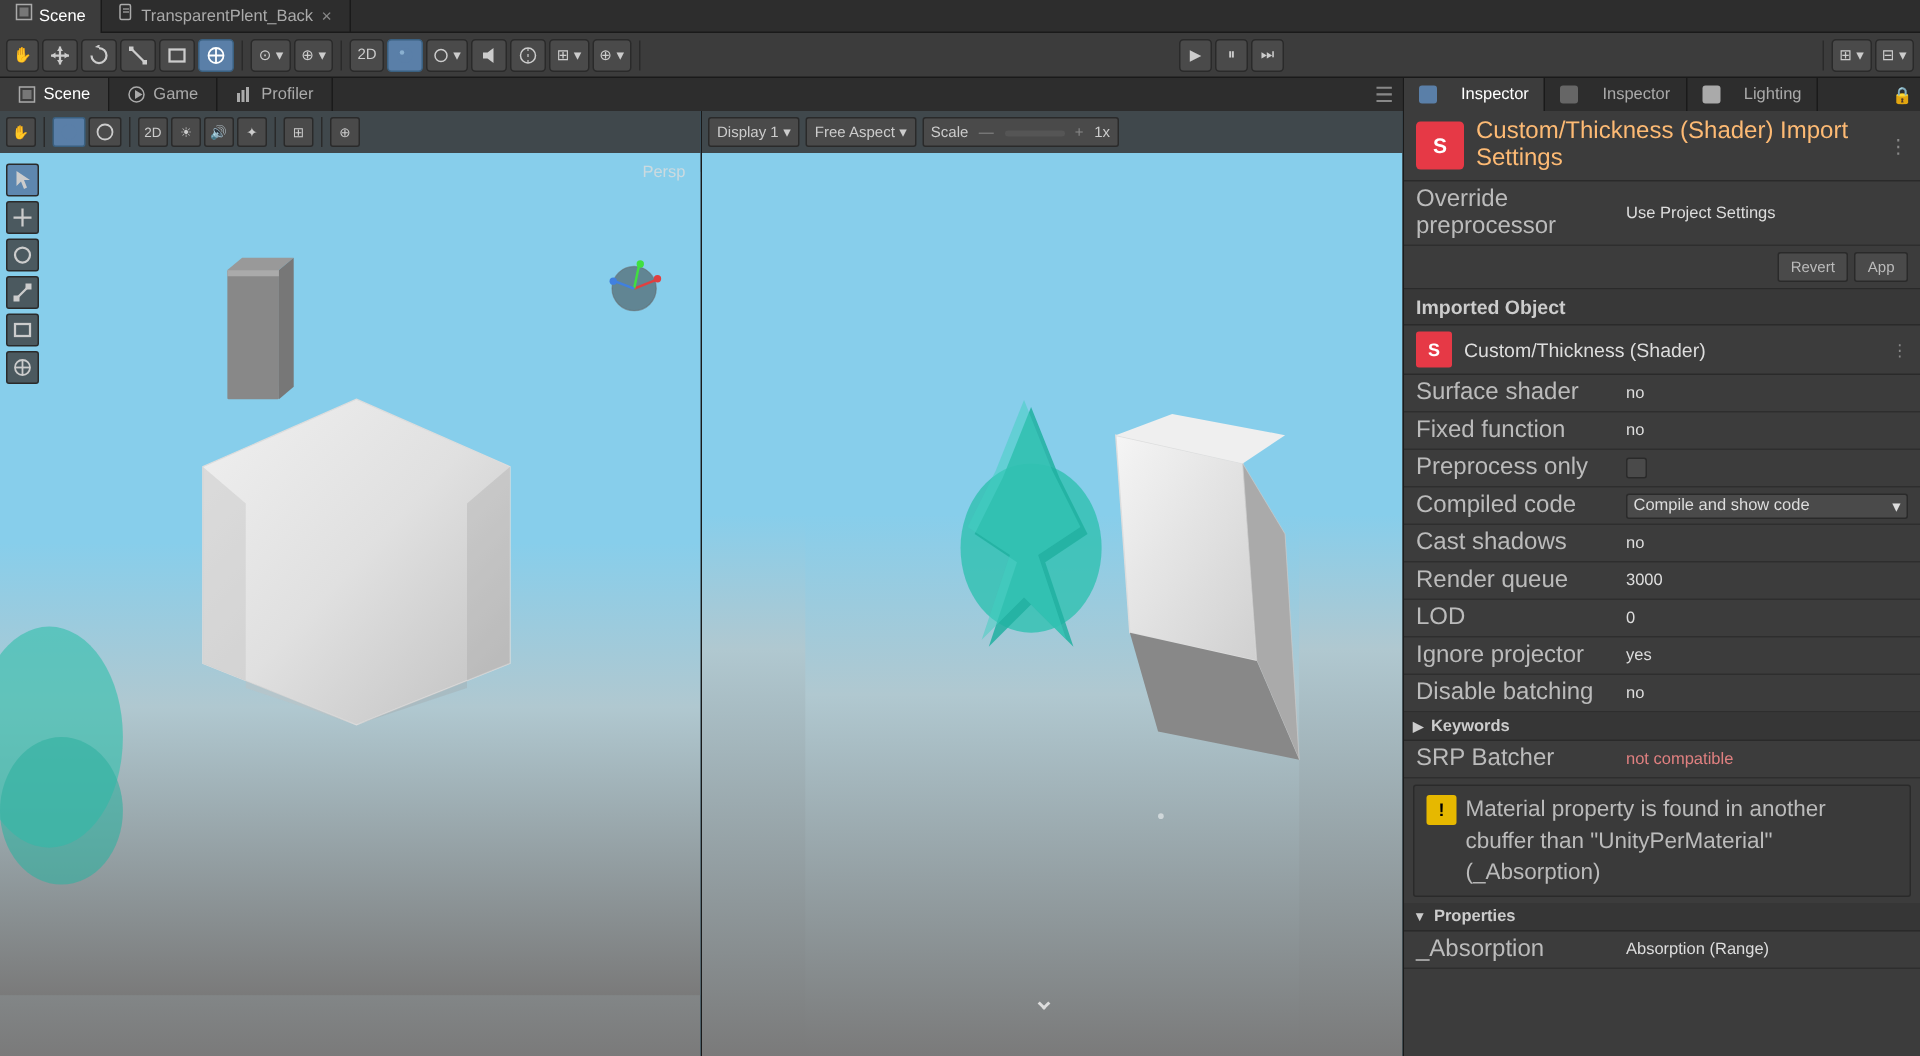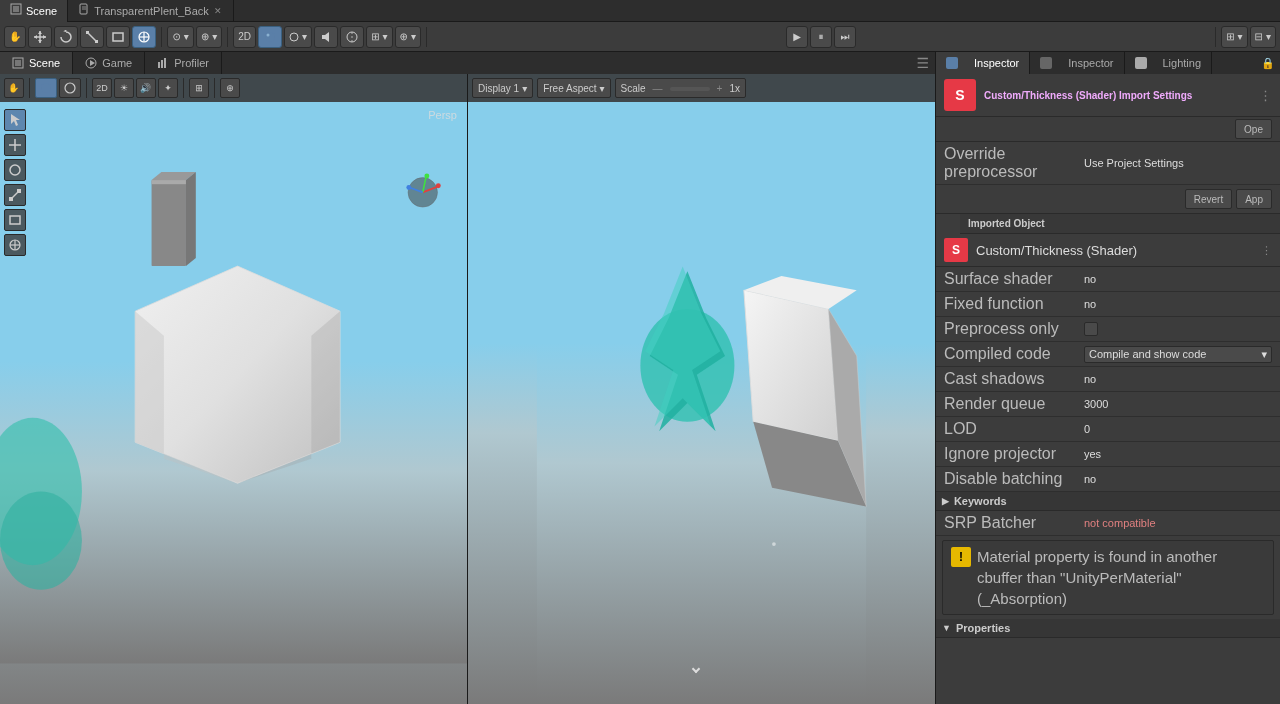--- a/index.html
+++ b/index.html
@@ -325,23 +325,23 @@
       border-radius: 3px;
       display: flex;
       align-items: center;
       justify-content: center;
       color: white;
       font-size: 14px;
       font-weight: bold;
       flex-shrink: 0;
     }
     .inspector-title {
-      font-size: 10px;
-      font-weight: bold;
-      color: #f0abfc;
+      font-size: 16px;
+      font-weight: normal;
+      color: #fdba74;
     }
     .inspector-lock {
       margin-left: auto;
       color: #888;
       cursor: pointer;
       font-size: 13px;
     }
     .insp-btn {
       height: 20px;
       background: #4a4a4a;
@@ -467,26 +467,25 @@
     }
     .obj-options {
       margin-left: auto;
       color: #888;
       cursor: pointer;
     }
 
     
     .section-label {
       padding: 4px 8px;
-      font-size: 10px;
+      font-size: 13px;
       font-weight: bold;
       color: #ccc;
       border-bottom: 1px solid #2a2a2a;
       background: #383838;
-      margin-left: 24px;
     }
 
     
     .inspector-content::-webkit-scrollbar {
       width: 8px;
     }
     .inspector-content::-webkit-scrollbar-track {
       background: #333;
     }
     .inspector-content::-webkit-scrollbar-thumb {
@@ -892,24 +891,20 @@
     </div>
 
     <div class="inspector-content">
 
       <div class="inspector-header">
         <div class="shader-icon">S</div>
         <span class="inspector-title">Custom/Thickness (Shader) Import Settings</span>
         <div class="inspector-lock">⋮</div>
       </div>
 
-      <div style="display:flex; align-items:center; padding:2px 8px; border-bottom:1px solid #2a2a2a;">
-        <div style="flex:1;"></div>
-        <div class="insp-btn">Ope</div>
-      </div>
 
       <div class="insp-row">
         <span class="insp-label">Override preprocessor</span>
         <span class="insp-value">Use Project Settings</span>
       </div>
 
       <div style="display:flex; gap:4px; padding:4px 8px; border-bottom:1px solid #2a2a2a; justify-content:flex-end;align-items:center;">
         <div class="insp-btn">Revert</div>
         <div class="insp-btn">App</div>
       </div>
@@ -983,17 +978,21 @@
       <div class="warning-box">
         <div class="warning-icon">!</div>
         <div class="warning-text">Material property is found in another cbuffer than "UnityPerMaterial" (_Absorption)</div>
       </div>
 
       <div class="insp-section-header">
         <span class="insp-section-arrow">▼</span>
         <span>Properties</span>
       </div>
 
+      <div class="insp-row">
+        <span class="insp-label">_Absorption</span>
+        <span class="insp-value">Absorption (Range)</span>
+      </div>
 
     </div>
   </div>
 
 </div>
 
 </body></html>

